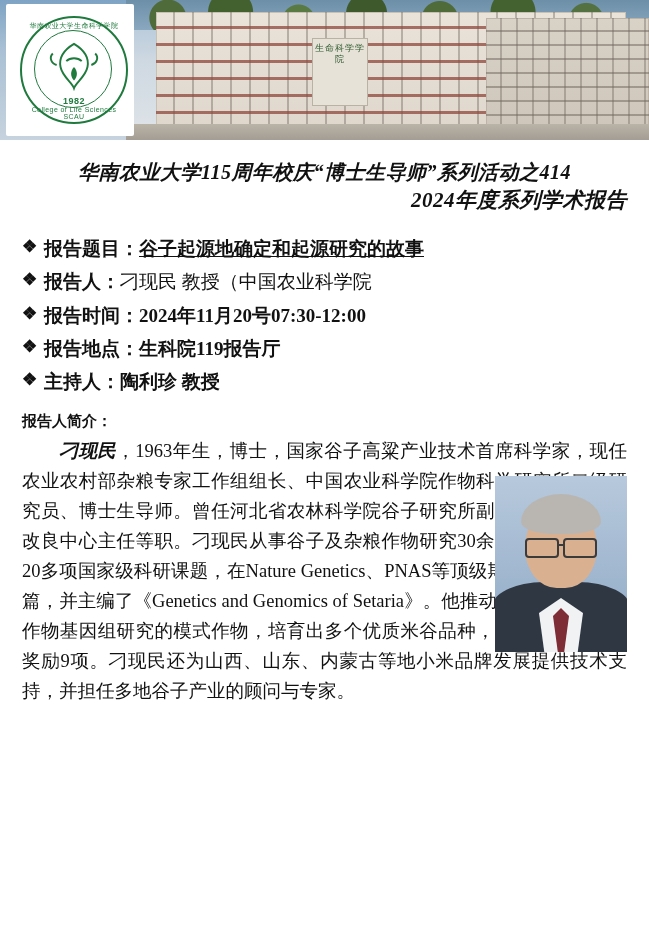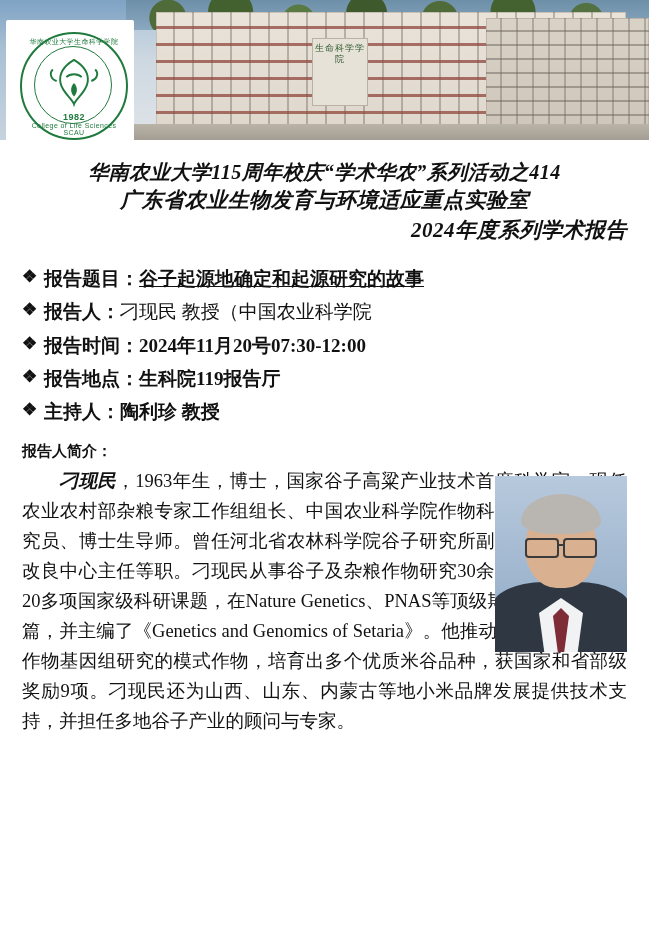--- a/index.html
+++ b/index.html
@@ -122,21 +122,21 @@
     line-height: 11px;
     text-align: center;
     padding-top: 4px;
     letter-spacing: 1px;
   }
 
   
   .logo {
     position: absolute;
     left: 6px;
-    top: 20px;
+    top: 4px;
     width: 128px;
     height: 132px;
     background: #ffffff;
     border-radius: 2px;
   }
   .logo .seal {
     position: absolute;
     left: 14px; top: 12px;
     width: 104px; height: 104px;
     border-radius: 50%;
@@ -369,22 +369,21 @@
       </svg>
       <div class="year">1982</div>
       <div class="arc-bottom">College of Life Sciences  SCAU</div>
     </div>
   </div>
 </div>
 
 <div class="content">
 
   <div class="title-block">
-    <div class="title-line l1">华南农业大学115周年校庆“学术华农”系列活动之414</div>
-    <div class="title-line l2">广东省农业生物发育与环境适应重点实验室</div>
+    <div class="title-line l1">华南农业大学115周年校庆“博士生导师”系列活动之414</div>
     <div class="title-line l3">2024年度系列学术报告</div>
   </div>
 
   <div class="portrait">
     <div class="suit"></div>
     <div class="shirt"></div>
     <div class="tie"></div>
     <div class="head"></div>
     <div class="hair"></div>
     <div class="glasses">

